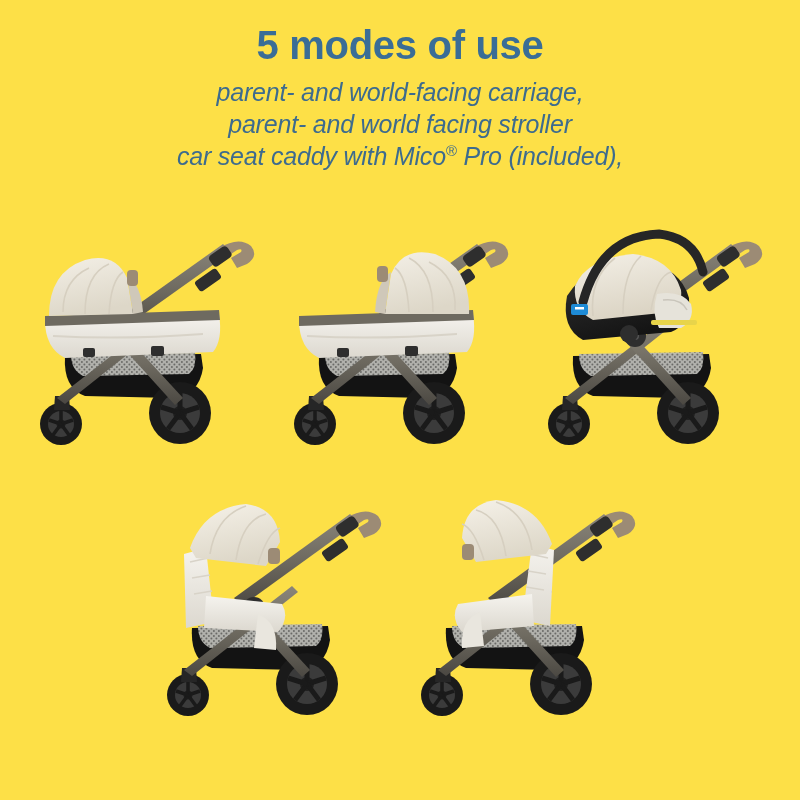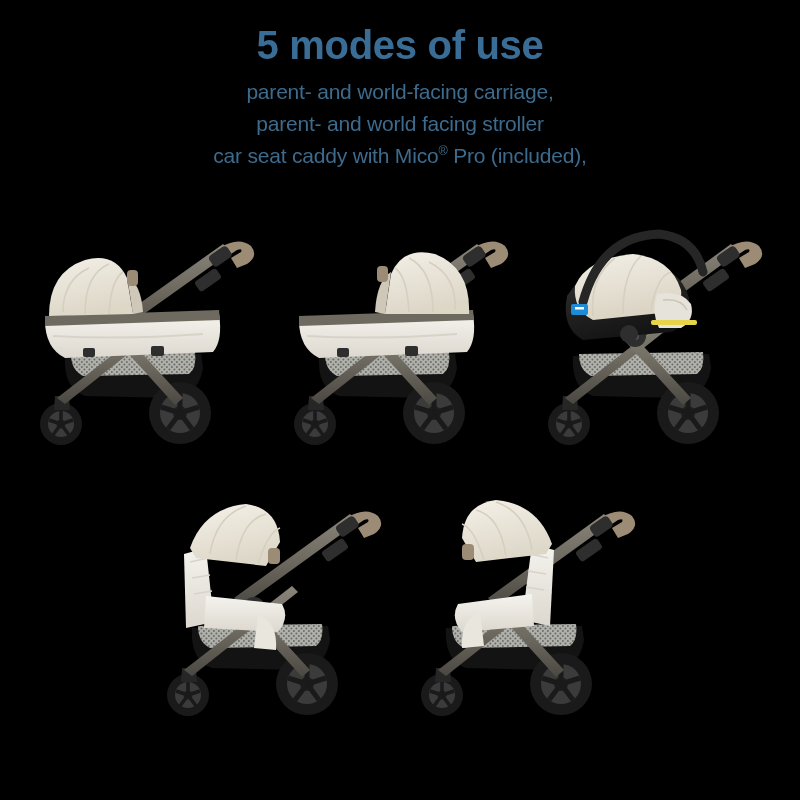--- a/index.html
+++ b/index.html
@@ -11,21 +11,21 @@
     width: 800px;
     height: 800px;
     overflow: hidden;
     font-family: "Liberation Sans", sans-serif;
     -webkit-font-smoothing: antialiased;
   }
   #page {
     position: relative;
     width: 800px;
     height: 800px;
-    background: #000000;
+    background: #fde047;
   }
 
   
   .headline-block {
     position: absolute;
     top: 20px;
     left: 0;
     width: 800px;
     text-align: center;
   }
@@ -34,26 +34,27 @@
     font-weight: bold;
     color: #3a6d96;
     letter-spacing: -0.3px;
     line-height: 50px;
     margin: 0;
   }
   .subhead {
     margin-top: 6px;
   }
   .subhead-line {
-    font-size: 21px;
+    font-size: 25px;
     font-weight: normal;
     color: #3d6b8e;
     line-height: 32px;
     letter-spacing: -0.2px;
     white-space: nowrap;
+    font-style: italic;
   }
   .reg-mark {
     font-size: 0.6em;
     vertical-align: super;
     line-height: 0;
   }
 
   
   .product-row {
     position: absolute;

